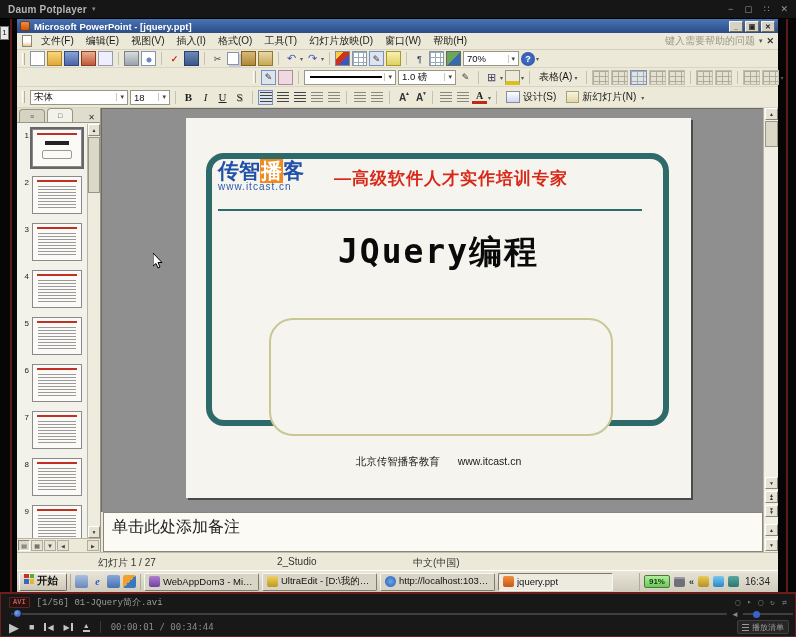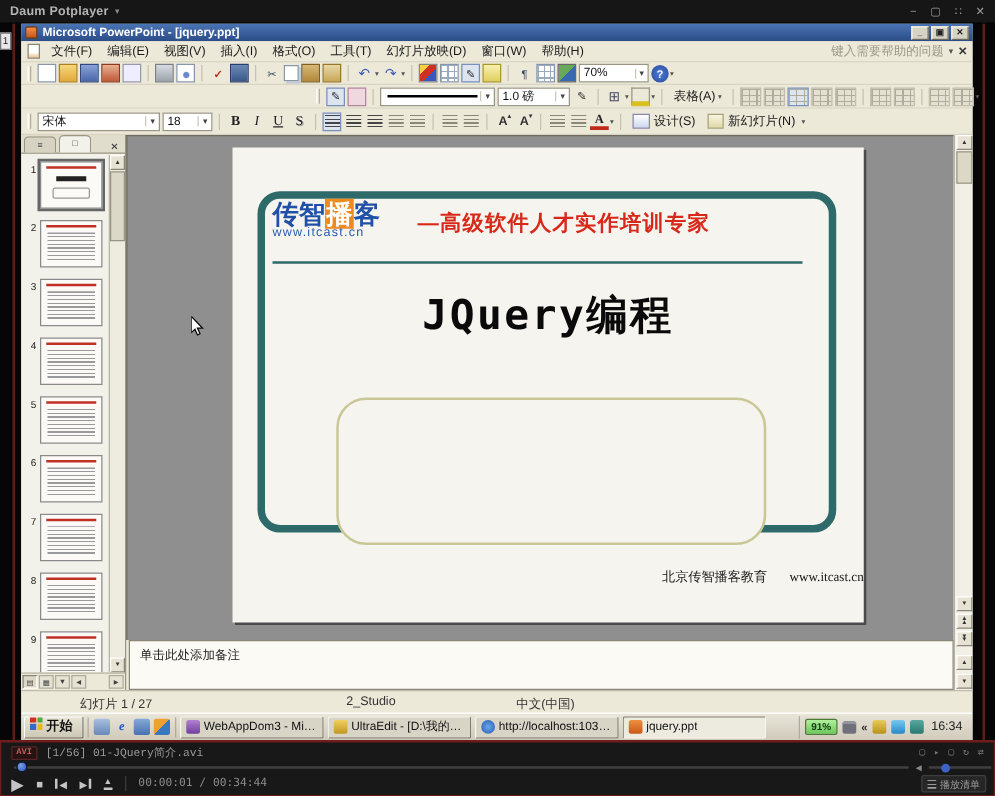--- a/index.html
+++ b/index.html
@@ -151,31 +151,31 @@
   .logo-url { font-size:10px; color:#2a5ab0; letter-spacing:1px; }
   .tagline { position:absolute; left:148px; top:49px; font-size:17px; font-weight:bold; color:#d8281a;
              white-space:nowrap; letter-spacing:1px; }
   .header-rule { position:absolute; left:32px; top:91px; width:424px; height:2px; background:#2e6a6a; }
   .slide-title { position:absolute; left:0; top:112px; width:100%; text-align:center; font-size:33px;
                  font-weight:bold; color:#0a0a0a; font-family:"DejaVu Sans Mono",monospace; letter-spacing:2px; }
   .khaki-box { position:absolute; left:83px; top:200px; width:344px; height:118px; background:#f5f4ee;
                border:2px solid #c9c795; border-radius:24px; }
   .speaker { position:absolute; left:0; top:45px; width:100%; text-align:center; font-size:21px; color:#141414;
              font-family:"Liberation Serif",serif; letter-spacing:2px; }
-  .slide-footer { position:absolute; left:0; top:337px; width:100%; text-align:right; font-size:10.5px; color:#1a1a1a;font-family:Liberation Serif, serif; }
+  .slide-footer { position:absolute; left:0; top:337px; width:100%; text-align:center; font-size:10.5px; color:#1a1a1a; }
   .slide-footer .gap { display:inline-block; width:18px; }
   .cursor { position:absolute; left:51px; top:144px; width:11px; height:16px; }
 
   
   .notes { position:absolute; left:86px; top:493px; width:660px; height:40px; background:#fbfaf5;
-           border:1px solid #8a8678; font-size:10px; color:#222; padding:4px 8px; }
+           border:1px solid #8a8678; font-size:16px; color:#222; padding:4px 8px; }
   .statusbar { position:absolute; left:0; top:533px; width:761px; height:18px; background:#ece9d8;
                border-top:1px solid #c0bcac; font-size:10px; color:#333; }
   .statusbar span { position:absolute; top:3px; white-space:nowrap; }
-  .st1 { left:47px; } .st2 { left:260px; } .st3 { left:396px; }
+  .st1 { left:81px; } .st2 { left:260px; } .st3 { left:396px; }
 
   
   .taskbar { position:absolute; left:0; top:551px; width:761px; height:22px;
              background:linear-gradient(#e9e5d9,#cfcaba); border-top:1px solid #fff;
              display:flex; align-items:center; gap:3px; padding:0 2px; }
   .start-btn { height:18px; display:flex; gap:3px; padding:0 8px 0 4px;
                background:linear-gradient(#e8e4d6,#cdc8b6); border:1px solid; border-color:#fff #6e6a5e #6e6a5e #fff;
                border-radius:2px; font-weight:bold; font-size:10.5px; color:#111; flex:none; }
   .flag { width:10px; height:10px; display:grid; grid-template:1fr 1fr / 1fr 1fr; gap:1px; }
   .flag i { display:block; } .f1{background:#d03020;} .f2{background:#58a838;} .f3{background:#3868c0;} .f4{background:#e8b820;}

